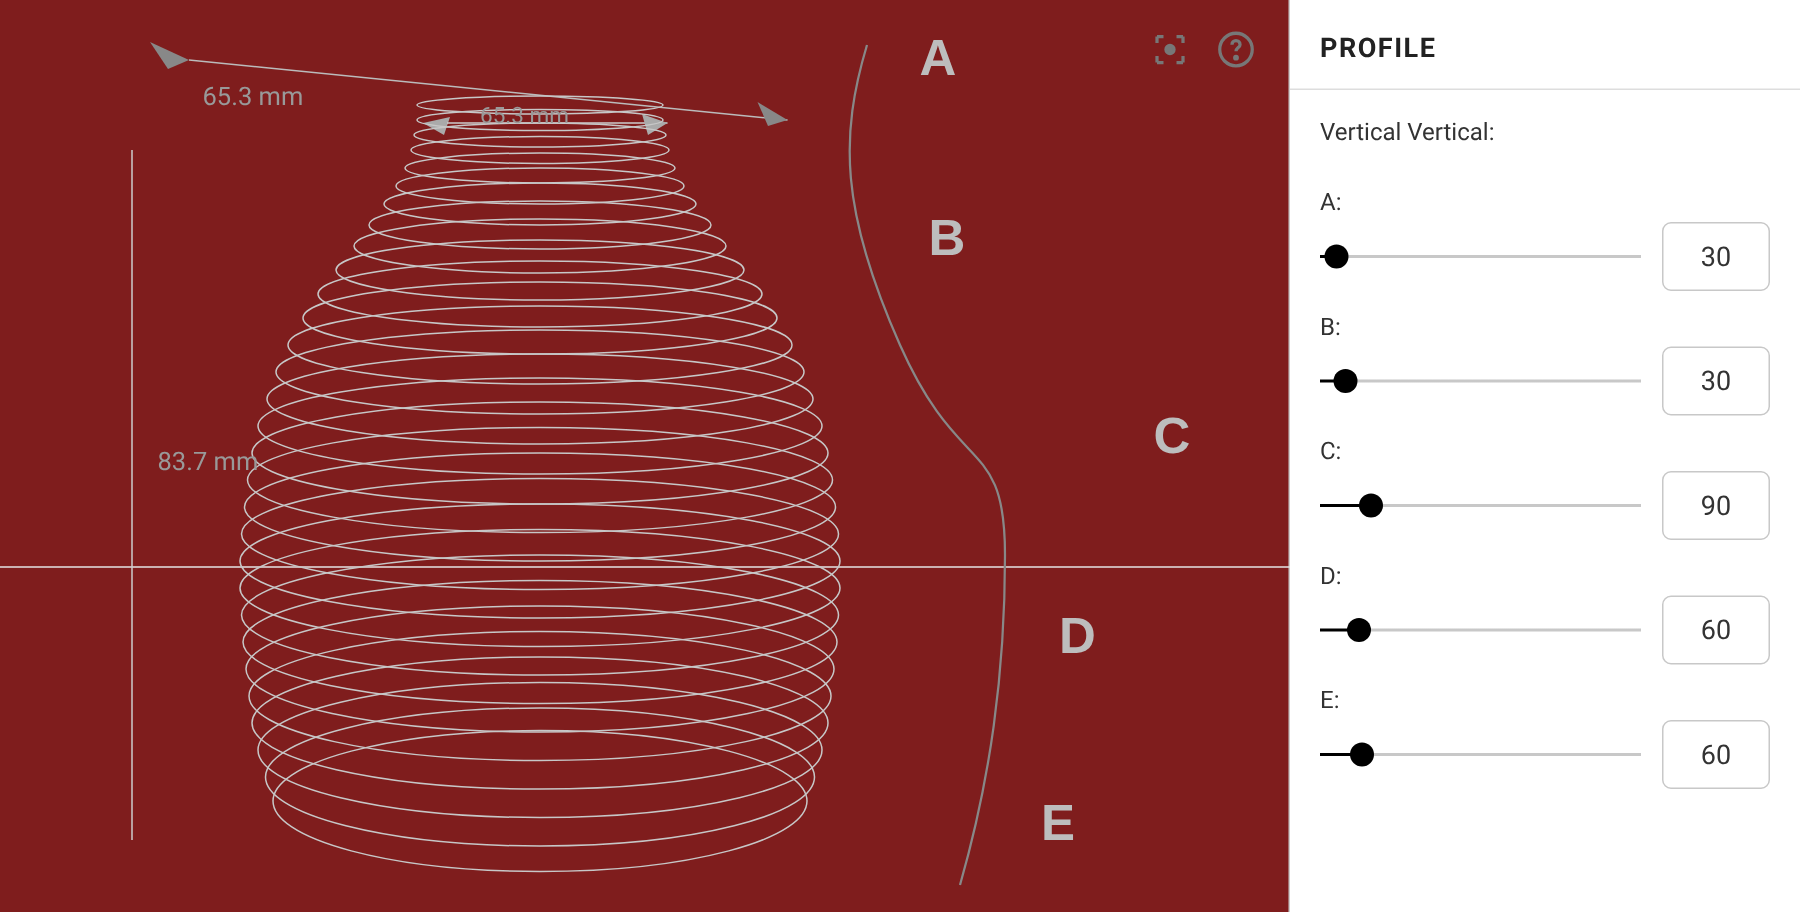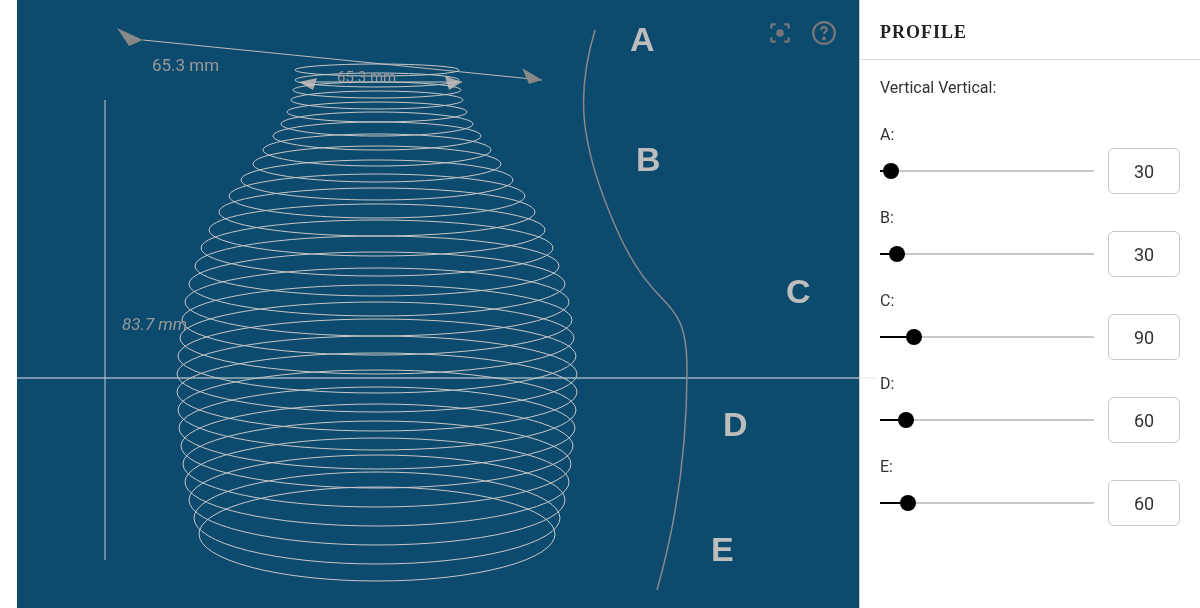--- a/index.html
+++ b/index.html
@@ -9,22 +9,21 @@
     height: 608px;
     display: flex;
     overflow: hidden;
     background: #fff;
     color: #222;
   }
   .canvas-area {
     flex: 1;
     position: relative;
     border-right: 1px solid #ccc;
-    background: #0c4a6e;
-    margin-left: 17px;
+    background: #7f1d1d;
   }
   .canvas-svg { position:absolute; top:0; left:0; }
   .dim-label {
     position: absolute;
     color: #999;
     font-size: 17px;
   }
   .profile-letter {
     position: absolute;
     font-weight: 800;
@@ -52,21 +51,20 @@
     height: 100%;
     padding: 22px 20px 20px 20px;
     overflow-y: auto;
   }
   .panel-header {
     font-size: 18px;
     font-weight: 700;
     letter-spacing: 1px;
     margin-bottom: 16px;
     text-transform: uppercase;
-    font-family: Liberation Serif, serif;
   }
   .divider {
     height: 1px;
     background: #ddd;
     margin: 0 -20px 18px -20px;
   }
   .field-label {
     font-size: 16px;
     color: #333;
     margin-bottom: 10px;
@@ -187,21 +185,21 @@
       <ellipse cx="360" cy="500" rx="188" ry="45"></ellipse>
       <ellipse cx="360" cy="518" rx="183" ry="46"></ellipse>
       <ellipse cx="360" cy="534" rx="178" ry="47"></ellipse>
     </g>
 
     <path d="M578 30 C 560 90, 560 140, 600 230 C 640 320, 670 290, 670 370 C 670 450, 660 520, 640 590" stroke="#888" stroke-width="1.5" fill="none"></path>
   </svg>
 
   <div class="dim-label" style="top:55px;left:135px;">65.3 mm</div>
   <div class="dim-label" style="top:68px;left:320px;font-size:15px;">65.3 mm</div>
-  <div class="dim-label" style="top:314px;left:105px;font-style:italic;">83.7 mm</div>
+  <div class="dim-label" style="top:298px;left:105px;">83.7 mm</div>
 
   <div class="profile-letter" style="top:20px;left:613px;">A</div>
   <div class="profile-letter" style="top:140px;left:619px;">B</div>
   <div class="profile-letter" style="top:272px;left:769px;">C</div>
   <div class="profile-letter" style="top:405px;left:706px;">D</div>
   <div class="profile-letter" style="top:530px;left:694px;">E</div>
 
   <div class="top-icons">
     <div class="icon-btn">
       <svg width="26" height="26" viewBox="0 0 24 24" fill="none" stroke="currentColor" stroke-width="2">

